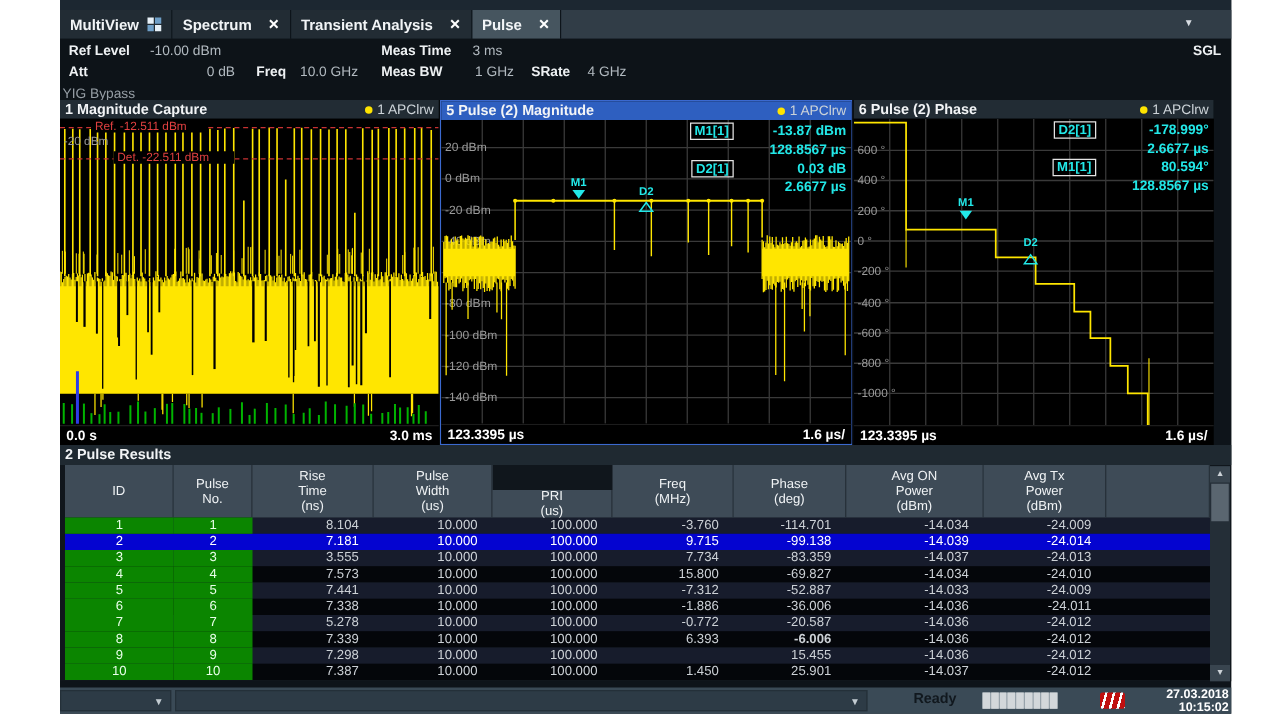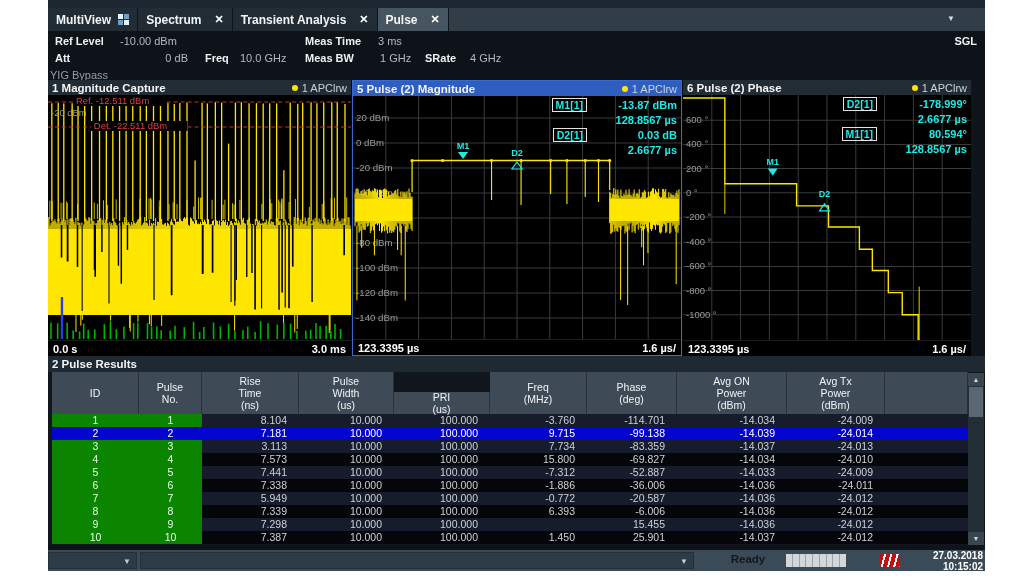--- a/index.html
+++ b/index.html
@@ -980,21 +980,21 @@
             <div class="tcell tnum" style="width: 96px;">100.000</div>
             <div class="tcell tnum" style="width: 97px;">9.715</div>
             <div class="tcell tnum" style="width: 90px;">-99.138</div>
             <div class="tcell tnum" style="width: 110px;">-14.039</div>
             <div class="tcell tnum" style="width: 98px;">-24.014</div>
             <div class="tcell" style="width: 83px;"></div>
           </div>
           <div class="trow odd">
             <div class="tcell gcell tctr" style="width: 87px;">3</div>
             <div class="tcell gcell tctr" style="width: 63px;">3</div>
-            <div class="tcell tnum" style="width: 97px;">3.113</div>
+            <div class="tcell tnum" style="width: 97px;">3.555</div>
             <div class="tcell tnum" style="width: 95px;">10.000</div>
             <div class="tcell tnum" style="width: 96px;">100.000</div>
             <div class="tcell tnum" style="width: 97px;">7.734</div>
             <div class="tcell tnum" style="width: 90px;">-83.359</div>
             <div class="tcell tnum" style="width: 110px;">-14.037</div>
             <div class="tcell tnum" style="width: 98px;">-24.013</div>
             <div class="tcell" style="width: 83px;"></div>
           </div>
           <div class="trow even">
             <div class="tcell gcell tctr" style="width: 87px;">4</div>
@@ -1028,37 +1028,37 @@
             <div class="tcell tnum" style="width: 96px;">100.000</div>
             <div class="tcell tnum" style="width: 97px;">-1.886</div>
             <div class="tcell tnum" style="width: 90px;">-36.006</div>
             <div class="tcell tnum" style="width: 110px;">-14.036</div>
             <div class="tcell tnum" style="width: 98px;">-24.011</div>
             <div class="tcell" style="width: 83px;"></div>
           </div>
           <div class="trow odd">
             <div class="tcell gcell tctr" style="width: 87px;">7</div>
             <div class="tcell gcell tctr" style="width: 63px;">7</div>
-            <div class="tcell tnum" style="width: 97px;">5.949</div>
+            <div class="tcell tnum" style="width: 97px;">5.278</div>
             <div class="tcell tnum" style="width: 95px;">10.000</div>
             <div class="tcell tnum" style="width: 96px;">100.000</div>
             <div class="tcell tnum" style="width: 97px;">-0.772</div>
             <div class="tcell tnum" style="width: 90px;">-20.587</div>
             <div class="tcell tnum" style="width: 110px;">-14.036</div>
             <div class="tcell tnum" style="width: 98px;">-24.012</div>
             <div class="tcell" style="width: 83px;"></div>
           </div>
           <div class="trow even">
             <div class="tcell gcell tctr" style="width: 87px;">8</div>
             <div class="tcell gcell tctr" style="width: 63px;">8</div>
             <div class="tcell tnum" style="width: 97px;">7.339</div>
             <div class="tcell tnum" style="width: 95px;">10.000</div>
             <div class="tcell tnum" style="width: 96px;">100.000</div>
             <div class="tcell tnum" style="width: 97px;">6.393</div>
-            <div class="tcell tnum" style="width: 90px;">-6.006</div>
+            <div class="tcell tnum" style="width: 90px; font-weight: bold;">-6.006</div>
             <div class="tcell tnum" style="width: 110px;">-14.036</div>
             <div class="tcell tnum" style="width: 98px;">-24.012</div>
             <div class="tcell" style="width: 83px;"></div>
           </div>
           <div class="trow odd">
             <div class="tcell gcell tctr" style="width: 87px;">9</div>
             <div class="tcell gcell tctr" style="width: 63px;">9</div>
             <div class="tcell tnum" style="width: 97px;">7.298</div>
             <div class="tcell tnum" style="width: 95px;">10.000</div>
             <div class="tcell tnum" style="width: 96px;">100.000</div>

